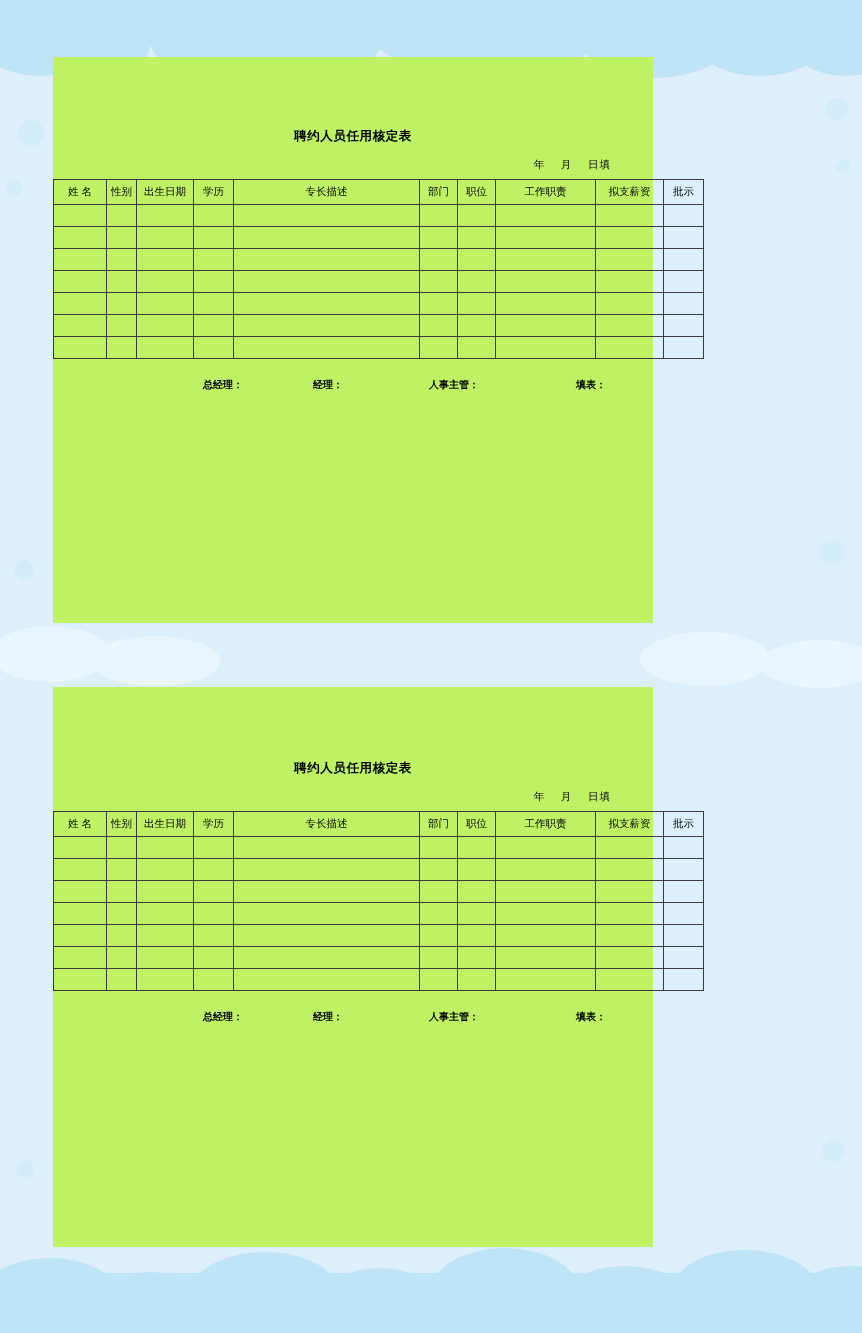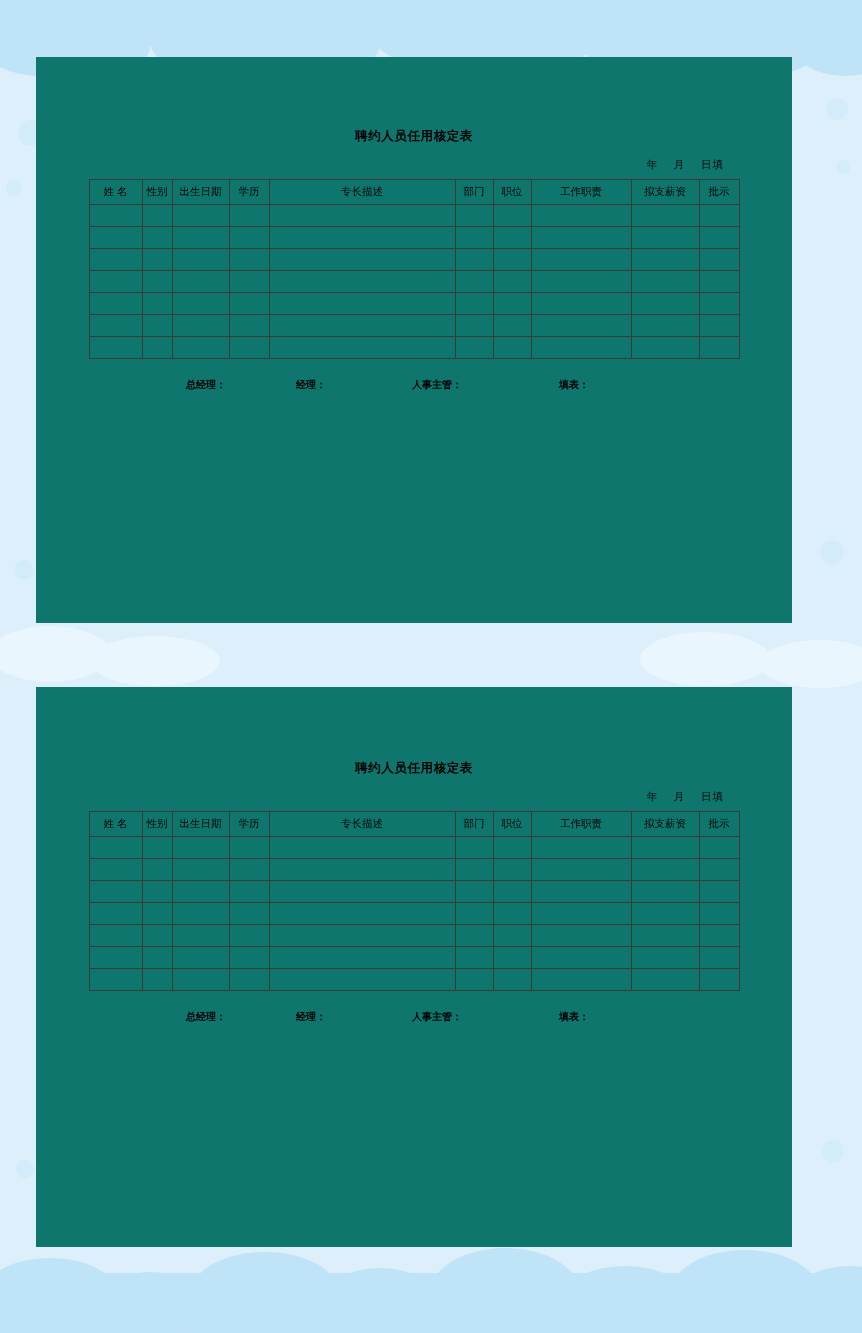--- a/index.html
+++ b/index.html
@@ -40,23 +40,23 @@
   .bg-bottom-band {
     position: absolute;
     bottom: 0; left: 0; right: 0;
     height: 60px;
     background: #bfe3f7;
   }
 
   
   .page {
     position: absolute;
-    left: 36px;
-    width: 756px;
-    background: #0f766e;
+    left: 53px;
+    width: 600px;
+    background: #bef264;
     z-index: 2;
     box-shadow: 0 0 0 rgba(0,0,0,0);
   }
   #page-1 { top: 57px;  height: 566px; }
   #page-2 { top: 687px; height: 560px; }
 
   .sheet-inner {
     position: relative;
     height: 100%;
   }
@@ -69,21 +69,21 @@
     letter-spacing: 0.6px;
     margin: 0;
     padding-top: 71px;
   }
   #page-2 .doc-title { padding-top: 73px; }
 
   .date-line {
     text-align: right;
     font-size: 10.5px;
     color: #000;
-    padding-right: 68px;
+    padding-right: 42px;
     margin-top: 13px;
     letter-spacing: 1px;
     white-space: pre;
   }
 
   table.form-table {
     border-collapse: collapse;
     margin: 7px auto 0 auto;
     width: 650px;
     table-layout: fixed;

